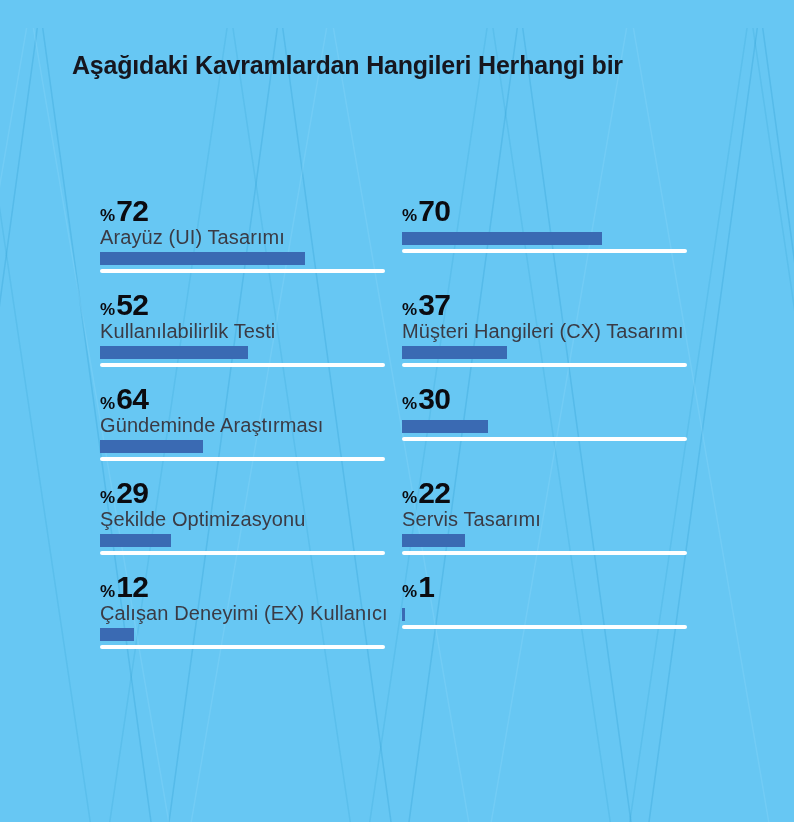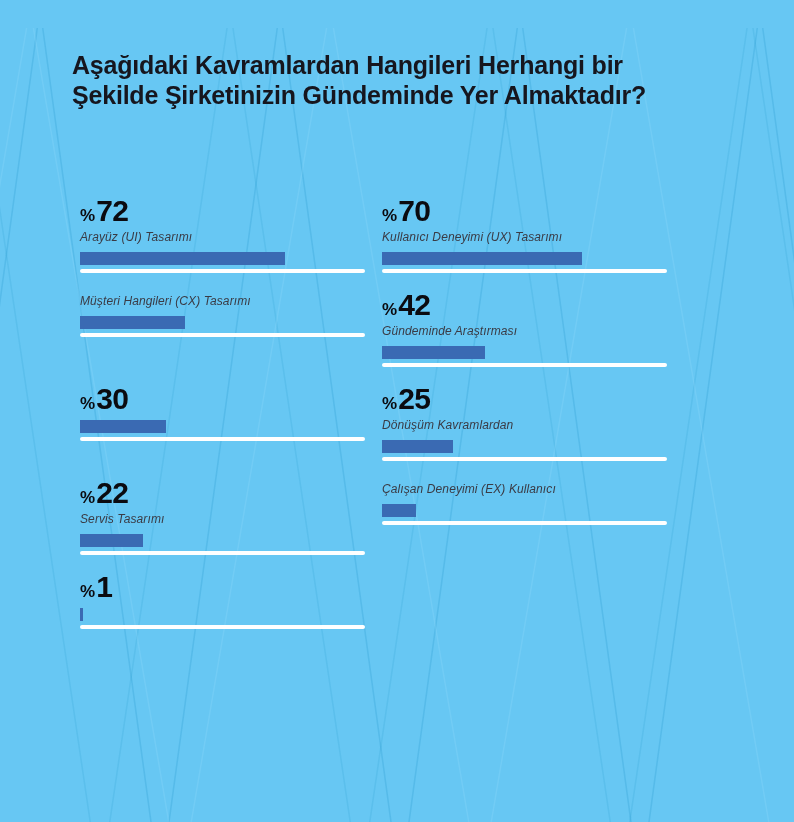--- a/index.html
+++ b/index.html
@@ -28,21 +28,21 @@
     left: 72px; top: 22px;
     width: 640px;
     font-size: 25px;
     line-height: 30px;
     font-weight: 600;
     letter-spacing: -0.2px;
     color: var(--title_text);
   }
   .grid {
     position: absolute;
-    left: 80px; top: 168px;
+    left: 100px; top: 168px;
     width: 608px;
     display: grid;
     grid-template-columns: 285px 285px;
     column-gap: 38px;
     row-gap: 43px;
     gap: 17px;
   }
   .item { width: 285px; }
   .pct {
     height: 30px;
@@ -56,26 +56,25 @@
     vertical-align: baseline;
     padding-right: 1px;
   }
   .pct .num {
     font-size: 30px;
     font-weight: 700;
     letter-spacing: -0.5px;
   }
   .item-label {
     margin-top: 3px;
-    font-size: 12px;
+    font-size: 20px;
     line-height: 17px;
     color: var(--label_text);
     letter-spacing: 0.1px;
     white-space: nowrap;
-    font-style: italic;
   }
   .bar-fill {
     margin-top: 6px;
     height: 13px;
     background: var(--bar);
     min-width: 3px;
   }
   .bar-track {
     margin-top: 4px;
     height: 4px;
@@ -90,85 +89,97 @@
 <div class="stage">
 
   <svg class="bg-pattern" viewBox="0 0 794 822" xmlns="http://www.w3.org/2000/svg" aria-hidden="true">
     <path d="M-80,860 L40,-20 L160,860 L280,-20 L400,860 L520,-20 L640,860 L760,-20 L880,860" fill="none" stroke="#2f9fd4" stroke-opacity="0.30" stroke-width="1.5"></path>
     <path d="M-30,-20 L100,860 L230,-20 L360,860 L490,-20 L620,860 L750,-20 L880,860" fill="none" stroke="#2f9fd4" stroke-opacity="0.20" stroke-width="1.5"></path>
     <path d="M-120,860 L30,-20 L180,860 L330,-20 L480,860 L630,-20 L780,860" fill="none" stroke="#9be0ff" stroke-opacity="0.22" stroke-width="1.5"></path>
   </svg>
 
   <div class="title">
     <div>Aşağıdaki Kavramlardan Hangileri Herhangi bir</div>
-    <div>Şekilde Şirketinizin Gündeminde Yer Almaktadır?</div>
   </div>
 
   <div class="grid">
   <div class="item">
     <div class="pct">
       <span class="sign">%</span><span class="num">72</span>
     </div>
     <div class="item-label">Arayüz (UI) Tasarımı</div>
     <div class="bar-fill" style="width: 72%;"></div>
     <div class="bar-track"></div>
   </div>
 
   <div class="item">
     <div class="pct">
       <span class="sign">%</span><span class="num">70</span>
     </div>
-    <div class="item-label">Kullanıcı Deneyimi (UX) Tasarımı</div>
     <div class="bar-fill" style="width: 70%;"></div>
     <div class="bar-track"></div>
   </div>
 
+  <div class="item">
+    <div class="pct">
+      <span class="sign">%</span><span class="num">52</span>
+    </div>
+    <div class="item-label">Kullanılabilirlik Testi</div>
+    <div class="bar-fill" style="width: 52%;"></div>
+    <div class="bar-track"></div>
+  </div>
 
   <div class="item">
+    <div class="pct">
+      <span class="sign">%</span><span class="num">37</span>
+    </div>
     <div class="item-label">Müşteri Hangileri (CX) Tasarımı</div>
     <div class="bar-fill" style="width: 37%;"></div>
     <div class="bar-track"></div>
   </div>
 
   <div class="item">
     <div class="pct">
-      <span class="sign">%</span><span class="num">42</span>
+      <span class="sign">%</span><span class="num">64</span>
     </div>
     <div class="item-label">Gündeminde Araştırması</div>
     <div class="bar-fill" style="width: 36%;"></div>
     <div class="bar-track"></div>
   </div>
 
   <div class="item">
     <div class="pct">
       <span class="sign">%</span><span class="num">30</span>
     </div>
     <div class="bar-fill" style="width: 30%;"></div>
     <div class="bar-track"></div>
   </div>
 
   <div class="item">
     <div class="pct">
-      <span class="sign">%</span><span class="num">25</span>
+      <span class="sign">%</span><span class="num">29</span>
     </div>
-    <div class="item-label">Dönüşüm Kavramlardan</div>
+    <div class="item-label">Şekilde Optimizasyonu</div>
     <div class="bar-fill" style="width: 25%;"></div>
     <div class="bar-track"></div>
   </div>
 
   <div class="item">
     <div class="pct">
       <span class="sign">%</span><span class="num">22</span>
     </div>
     <div class="item-label">Servis Tasarımı</div>
     <div class="bar-fill" style="width: 22%;"></div>
     <div class="bar-track"></div>
   </div>
 
   <div class="item">
+    <div class="pct">
+      <span class="sign">%</span><span class="num">12</span>
+    </div>
     <div class="item-label">Çalışan Deneyimi (EX) Kullanıcı</div>
     <div class="bar-fill" style="width: 12%;"></div>
     <div class="bar-track"></div>
   </div>
 
   <div class="item">
     <div class="pct">
       <span class="sign">%</span><span class="num">1</span>
     </div>
     <div class="bar-fill" style="width: 1%;"></div>

